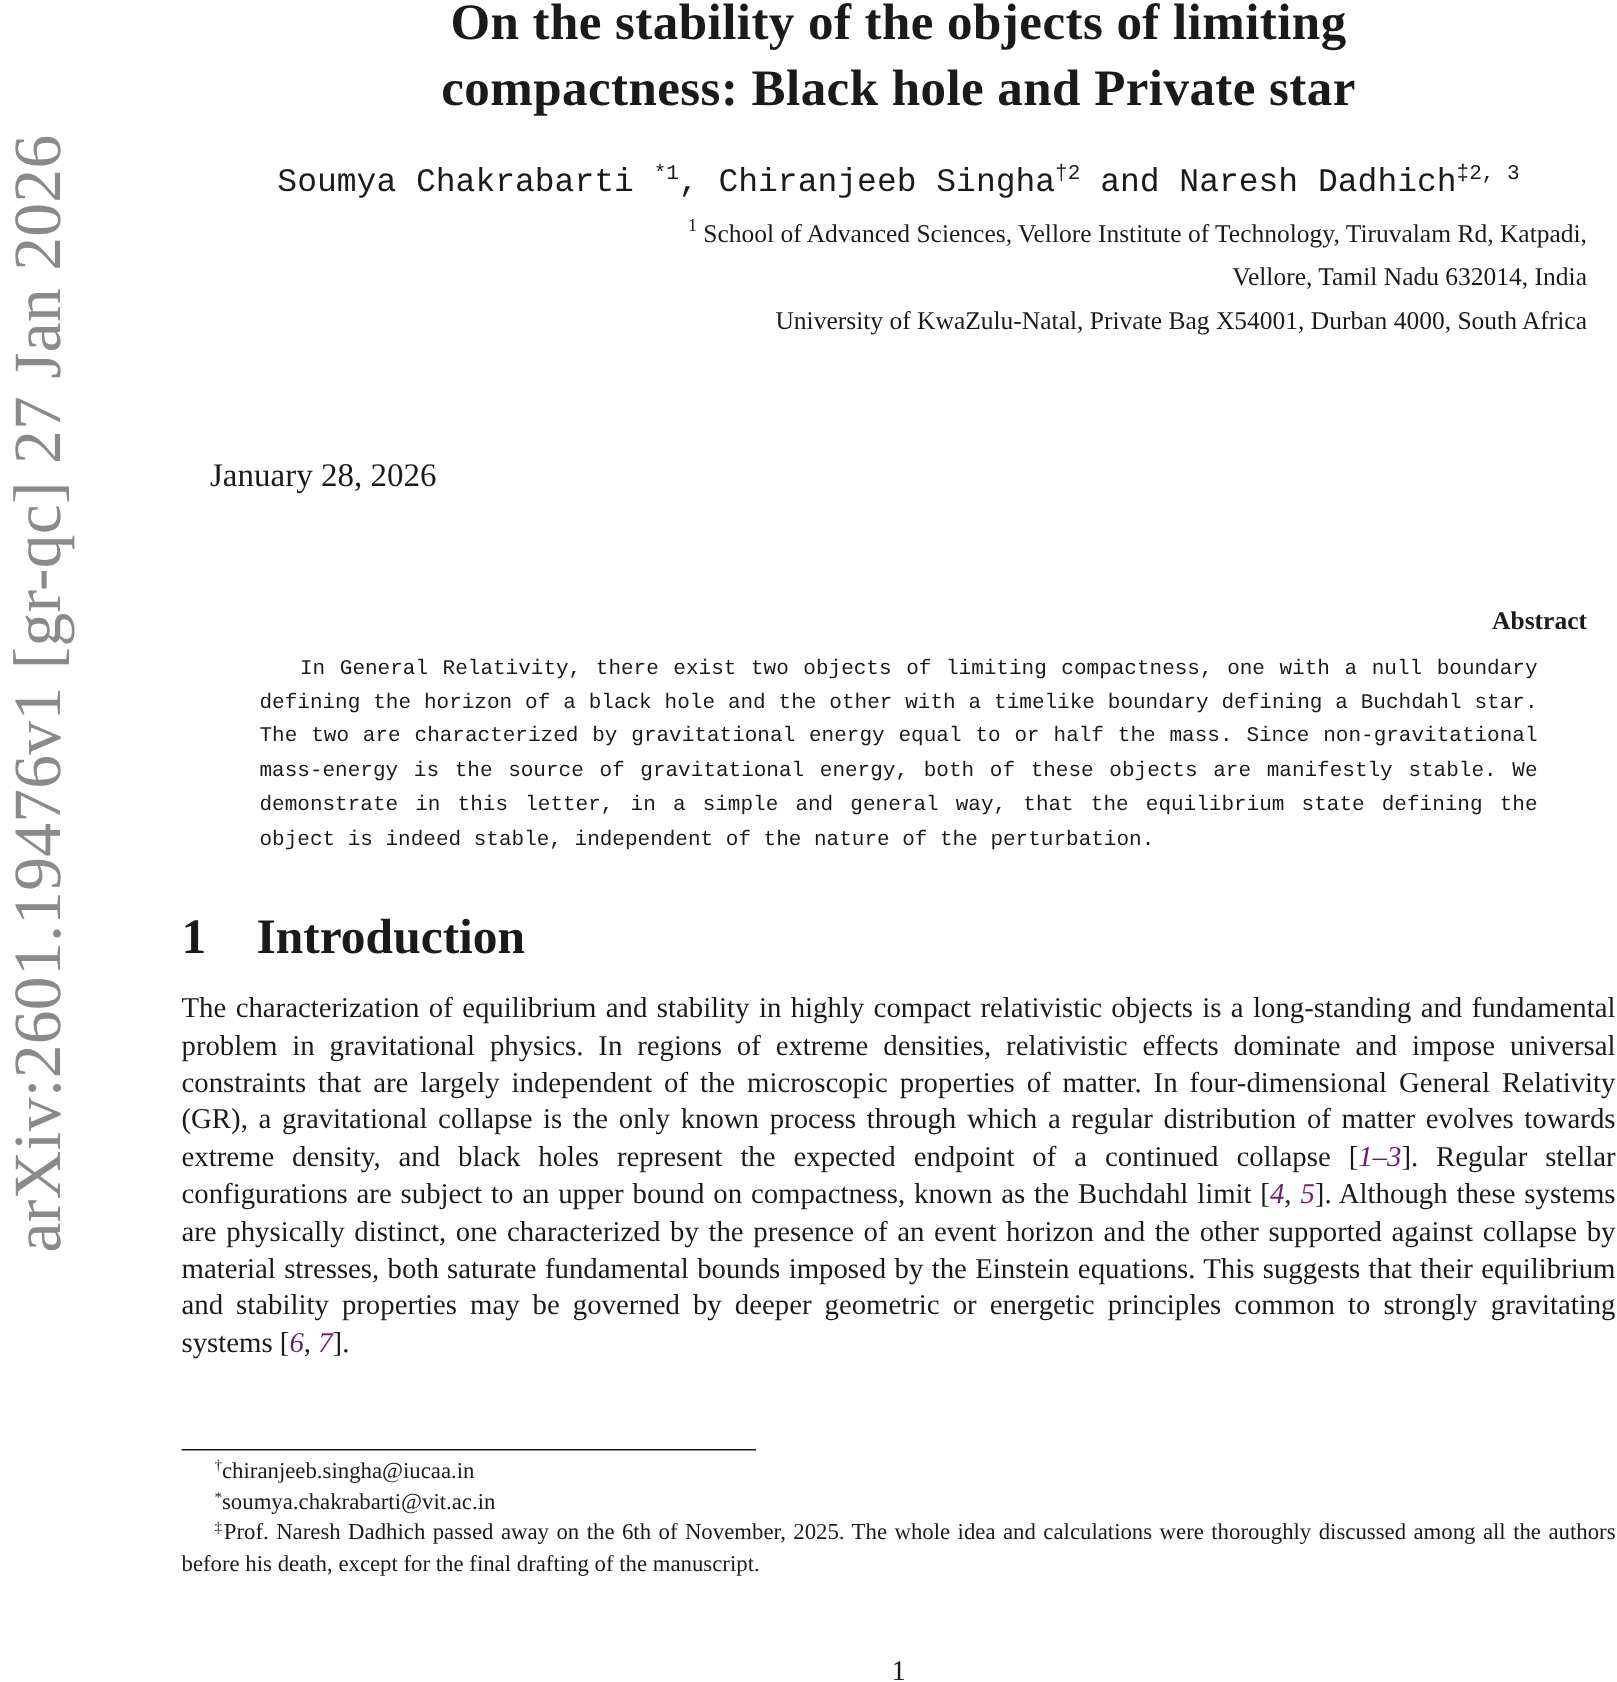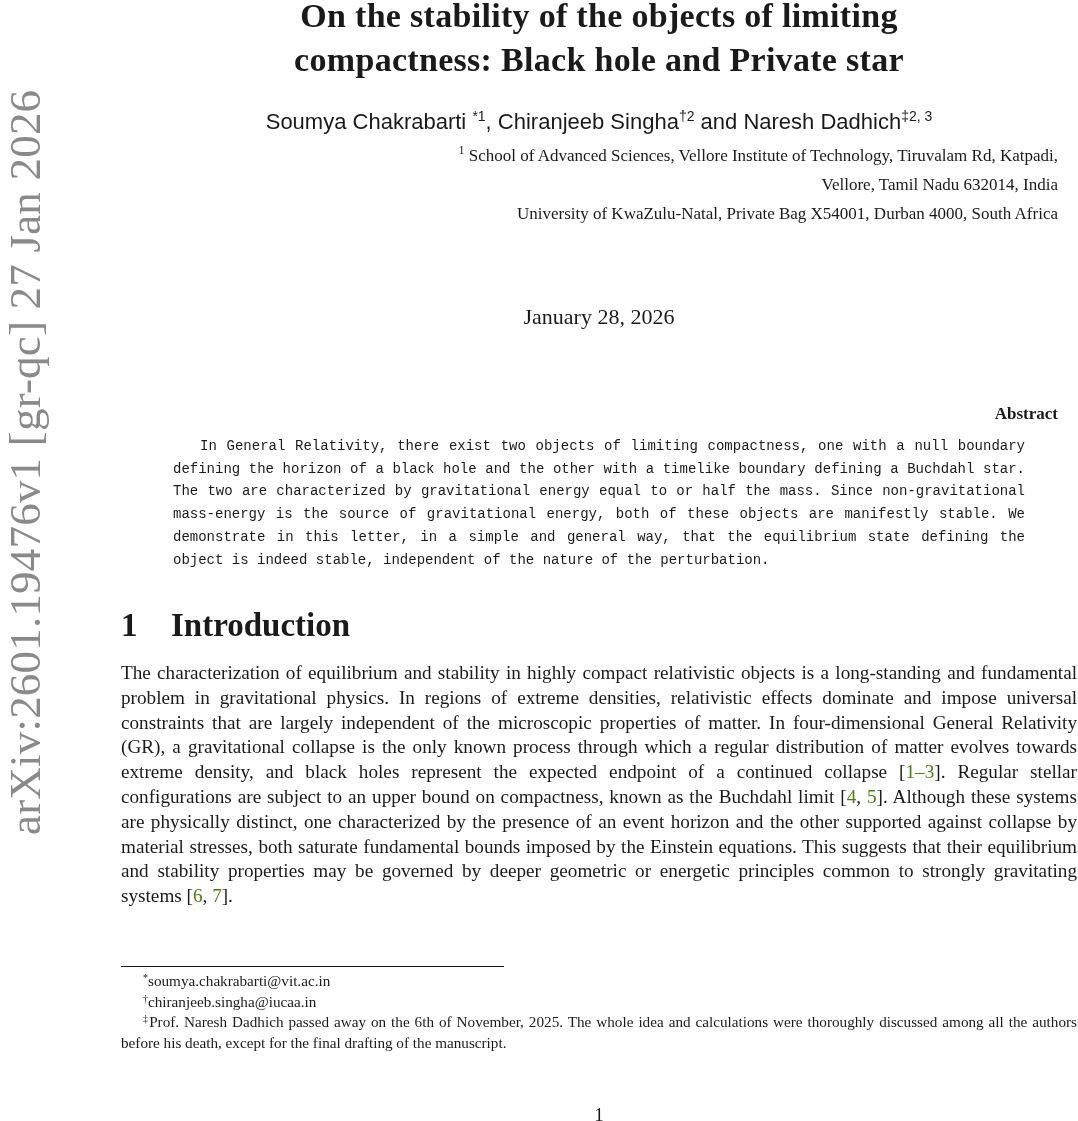--- a/index.html
+++ b/index.html
@@ -15,30 +15,30 @@
       color: #8a8a8a; white-space: nowrap; letter-spacing: 0.2px;
       width: 720px; height: 46px; line-height: 46px;
     }
     .title {
       position: absolute; left: 140px; top: -6px; width: 918px;
       text-align: center; font-family: "Liberation Serif", serif; font-weight: bold;
       font-size: 34px; line-height: 44px; letter-spacing: 0.3px;
     }
     .authors {
       position: absolute; left: 140px; top: 108px; width: 918px; text-align: center;
-      font-family: Liberation Sans, sans-serif; font-size: 22px; line-height: 28px;
+      font-family: Liberation Mono, monospace; font-size: 22px; line-height: 28px;
     }
     .authors sup { font-size: 14px; vertical-align: 8px; line-height: 0; }
     .affils {
       position: absolute; left: 140px; top: 141px; width: 918px; text-align: right;
       font-family: "Liberation Serif", serif; font-size: 17px; line-height: 29px;
     }
     .affils sup { font-size: 12px; vertical-align: 7px; line-height: 0; }
     .date {
-      position: absolute; left: 140px; top: 303px; width: 918px; text-align: center;
+      position: absolute; left: 140px; top: 303px; width: 918px; text-align: left;
       font-family: "Liberation Serif", serif; font-size: 22px; line-height: 28px;
     }
     .abstract-head {
       position: absolute; left: 140px; top: 403px; width: 918px; text-align: right;
       font-family: "Liberation Serif", serif; font-weight: bold; font-size: 17px; line-height: 22px;
     }
     .abstract-body {
       position: absolute; left: 173px; top: 435px; width: 852px;
       font-family: Liberation Mono, monospace; font-size: 14px; line-height: 22.7px;
       text-align: justify; text-indent: 27px;
@@ -46,21 +46,21 @@
     .section-head {
       position: absolute; left: 121px; top: 607px; width: 600px;
       font-family: "Liberation Serif", serif; font-weight: bold; font-size: 33px; line-height: 36px;
     }
     .section-head .num { display: inline-block; width: 50px; }
     .intro-body {
       position: absolute; left: 121px; top: 661px; width: 956px;
       font-family: "Liberation Serif", serif; font-size: 19.2px; line-height: 24.8px;
       text-align: justify;
     }
-    .cite { color: #4d7c0f; }
+    .cite { color: #701a75; font-style: italic; }
     .fn-rule {
       position: absolute; left: 121px; top: 966px; width: 383px; height: 0;
       border-top: 1px solid #1a1a1a;
     }
     .footnotes {
       position: absolute; left: 121px; top: 971px; width: 956px;
       font-family: "Liberation Serif", serif; font-size: 15.2px; line-height: 20.5px;
       text-align: justify;
     }
     .footnotes .fn { text-indent: 22px; }
@@ -98,18 +98,18 @@
 <div class="abstract-body">In General Relativity, there exist two objects of limiting compactness, one with a null boundary defining the horizon of a black hole and the other with a timelike boundary defining a Buchdahl star. The two are characterized by gravitational energy equal to or half the mass. Since non-gravitational mass-energy is the source of gravitational energy, both of these objects are manifestly stable.  We demonstrate in this letter, in a simple and general way, that the equilibrium state defining the object is indeed stable, independent of the nature of the perturbation.</div>
 
 <div class="section-head">
   <span class="num">1</span><span>Introduction</span>
 </div>
 
 <div class="intro-body"><span>The characterization of equilibrium and stability in highly compact relativistic objects is a long-standing and fundamental problem in gravitational physics.  In regions of extreme densities, relativistic effects dominate and impose universal constraints that are largely independent of the microscopic properties of matter. In four-dimensional General Relativity (GR), a gravitational collapse is the only known process through which a regular distribution of matter evolves towards extreme density, and black holes represent the expected endpoint of a continued collapse [</span><a class="cite">1–3</a><span>]. Regular stellar configurations are subject to an upper bound on compactness, known as the Buchdahl limit [</span><a class="cite">4</a><span>, </span><a class="cite">5</a><span>]. Although these systems are physically distinct, one characterized by the presence of an event horizon and the other supported against collapse by material stresses, both saturate fundamental bounds imposed by the Einstein equations. This suggests that their equilibrium and stability properties may be governed by deeper geometric or energetic principles common to strongly gravitating systems [</span><a class="cite">6</a><span>, </span><a class="cite">7</a><span>].</span></div>
 
 <div class="fn-rule"></div>
 <div class="footnotes">
+  <div class="fn"><sup>†</sup><span>chiranjeeb.singha@iucaa.in</span></div>
   <div class="fn"><sup>*</sup><span>soumya.chakrabarti@vit.ac.in</span></div>
-  <div class="fn"><sup>†</sup><span>chiranjeeb.singha@iucaa.in</span></div>
   <div class="fn"><sup>‡</sup><span>Prof.  Naresh Dadhich passed away on the 6th of November, 2025.  The whole idea and calculations were thoroughly discussed among all the authors before his death, except for the final drafting of the manuscript.</span></div>
 </div>
 
 <div class="page-num">1</div>
 
 </body></html>

